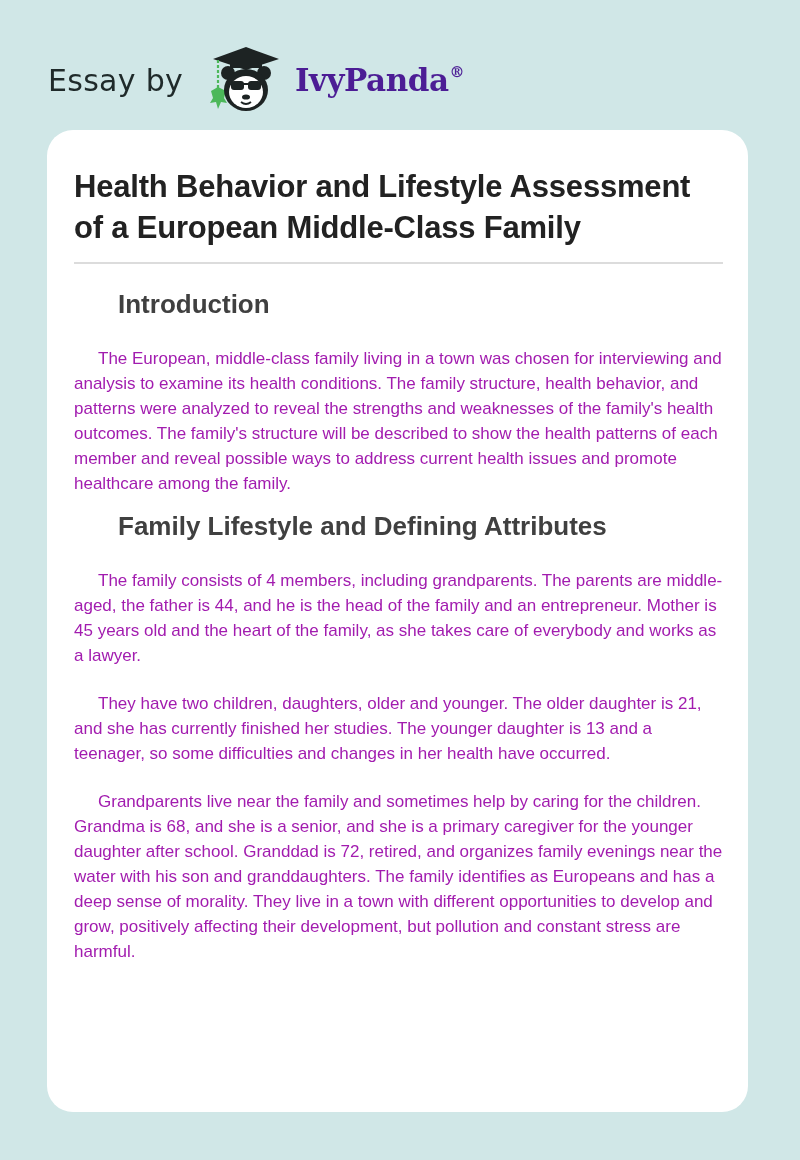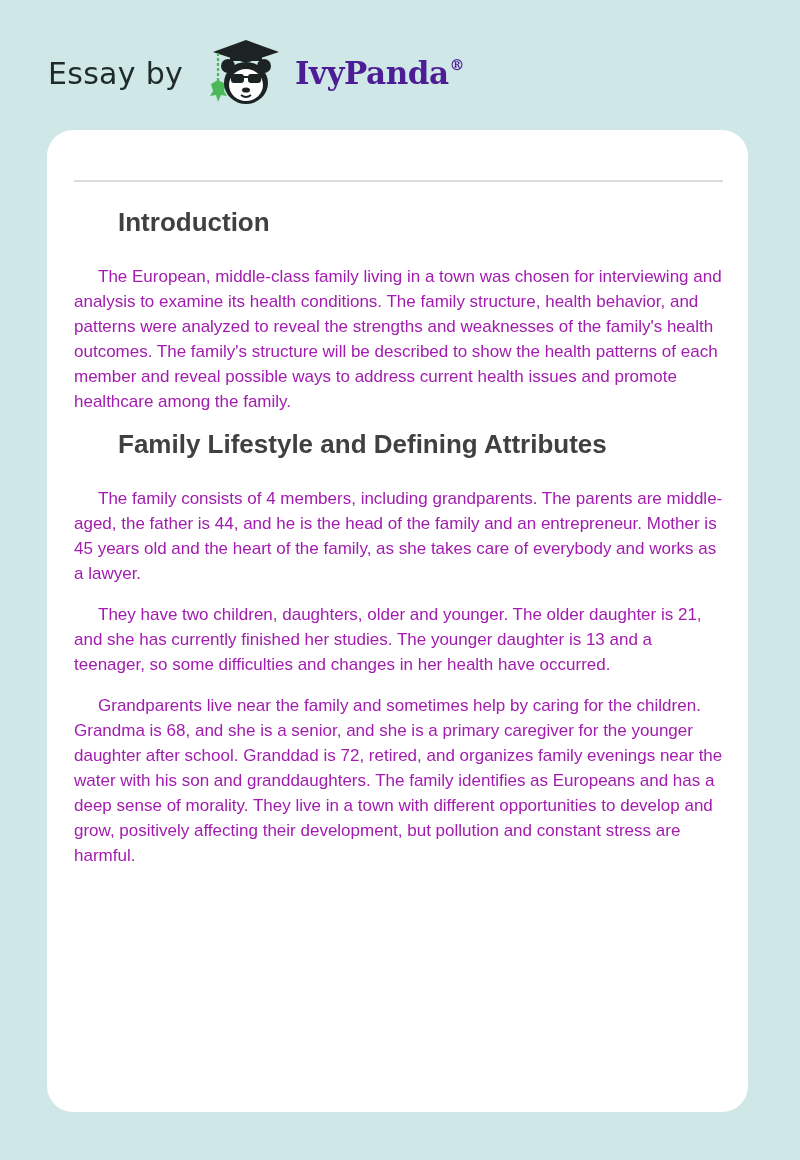--- a/index.html
+++ b/index.html
@@ -3,21 +3,21 @@
 <meta charset="utf-8">
 <style>
   * { box-sizing: border-box; margin: 0; padding: 0; }
   html, body {
     width: 800px; height: 1160px; overflow: hidden;
     background: #d0e7e7;
     font-family: "Liberation Sans", sans-serif;
     color: #222;
   }
   .header {
-    position: absolute; left: 0; top: 1px; width: 800px; height: 130px;
+    position: absolute; left: 0; top: 8px; width: 800px; height: 130px;
   }
   .brand {
     position: absolute; left: 48px; top: 36px; height: 72px;
     display: flex; align-items: center;
   }
   .essay-by {
     font-family: "DejaVu Sans", sans-serif;
     font-size: 30px; color: #1f2a2a; letter-spacing: 0.3px;
     margin-right: 16px;
   }
@@ -50,21 +50,21 @@
   h2 {
     font-size: 26px; font-weight: bold; color: #404040; line-height: 32px; margin-left: 44px;
   }
   .h-intro { margin-top: 24px; }
   .h-family { margin-top: 14px; }
   p {
     font-size: 17px; line-height: 25px; color: #a21caf; text-indent: 24px;
     width: 652px;
   }
   .p-first { margin-top: 26px; }
-  .p-next { margin-top: 16px; }
+  .p-next { margin-top: 23px; }
 </style>
 </head>
 <body>
 
 <div class="header">
   <div class="brand">
     <span class="essay-by">Essay by</span>
     <svg class="logo-mark" viewBox="0 0 90 70">
 
       <polygon points="14,14 47,2 80,14 47,25" fill="#1d2323"></polygon>
@@ -85,20 +85,21 @@
       <line x1="44" y1="39" x2="50" y2="39" stroke="#1d2323" stroke-width="2"></line>
 
       <ellipse cx="47" cy="52" rx="4" ry="2.6" fill="#1d2323"></ellipse>
       <path d="M42,57 Q47,61 52,57" stroke="#1d2323" stroke-width="1.8" fill="none"></path>
     </svg>
     <span class="logo-text"><span>IvyPanda</span><sup>®</sup></span>
   </div>
 </div>
 
 <div class="card">
+  <h1 class="title">Health Behavior and Lifestyle Assessment of a European Middle-Class Family</h1>
 
 
   <div class="divider"></div>
 
   <h2 class="h-intro">Introduction</h2>
   <p class="p-first">The European, middle-class family living in a town was chosen for interviewing and analysis to examine its health conditions. The family structure, health behavior, and patterns were analyzed to reveal the strengths and weaknesses of the family's health outcomes. The family's structure will be described to show the health patterns of each member and reveal possible ways to address current health issues and promote healthcare among the family.</p>
 
   <h2 class="h-family">Family Lifestyle and Defining Attributes</h2>
   <p class="p-first">The family consists of 4 members, including grandparents. The parents are middle-aged, the father is 44, and he is the head of the family and an entrepreneur. Mother is 45 years old and the heart of the family, as she takes care of everybody and works as a lawyer.</p>
   <p class="p-next">They have two children, daughters, older and younger. The older daughter is 21, and she has currently finished her studies. The younger daughter is 13 and a teenager, so some difficulties and changes in her health have occurred.</p>

